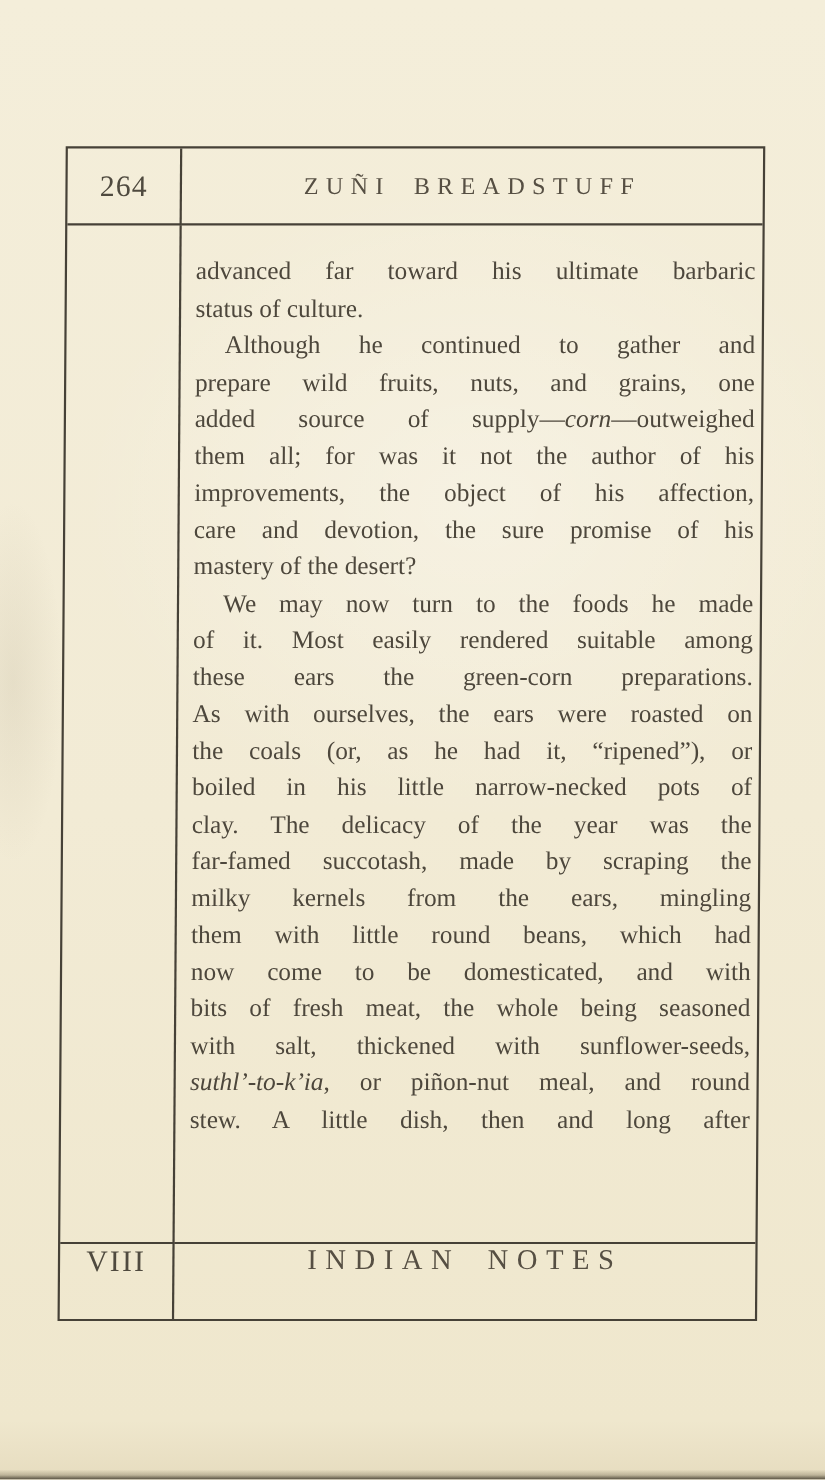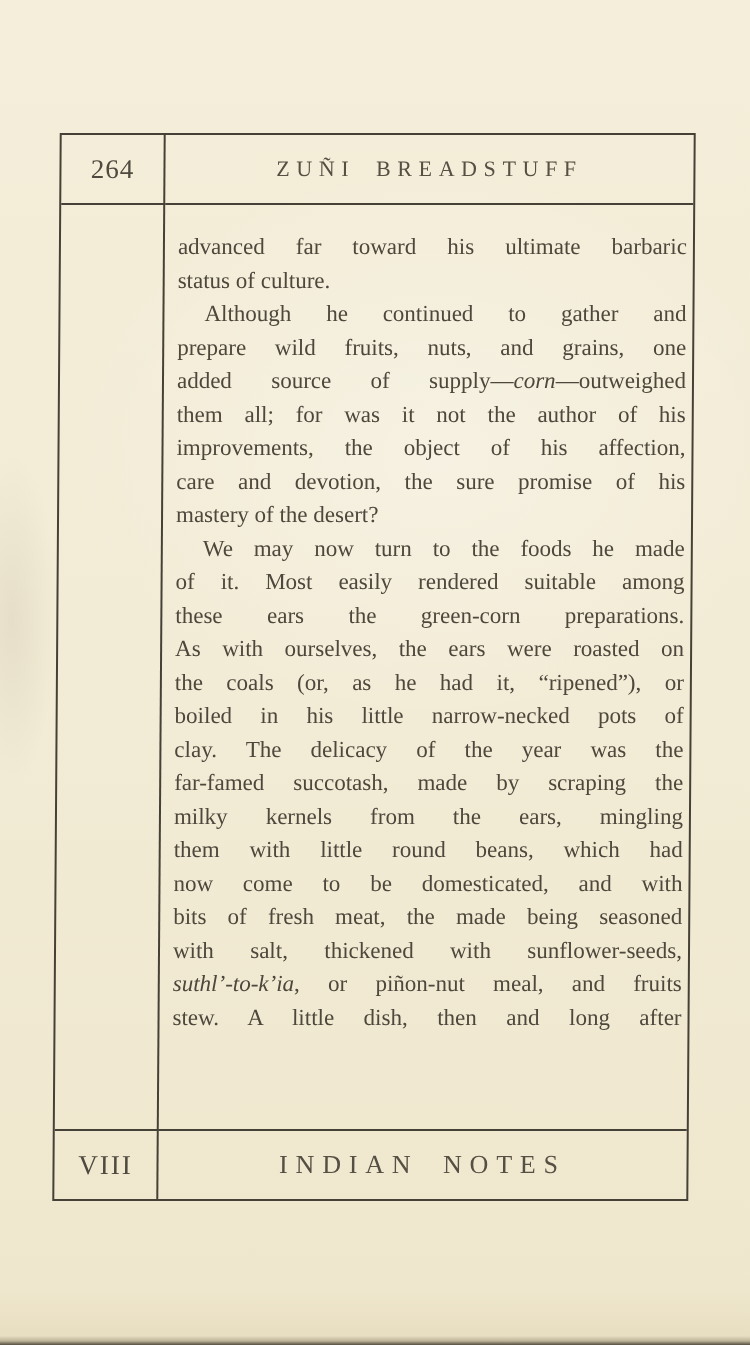--- a/index.html
+++ b/index.html
@@ -28,21 +28,21 @@
     position:absolute;left:56px;top:133px;width:636px;height:1068px;
     border:2px solid var(--frame);
     display:grid;
     grid-template-columns:104px 1fr;
     grid-template-rows:70px 1fr 70px;
     transform:skewX(-0.4deg);
     color:var(--ink);
   }
   .cell{position:relative;}
   .hdr{border-bottom:2px solid var(--frame);display:flex;align-items:center;justify-content:center;}
-  .ftr{border-top:2px solid var(--frame);display:flex;align-items:center;justify-content:center;}
+  .ftr{border-top:2px solid var(--frame);display:flex;align-items:flex-start;justify-content:center;}
   .leftcol{border-right:2px solid var(--frame);}
 
   .page-number{font-size:27px;letter-spacing:1px;color:#4f4a3f;}
   .running-title{font-size:22px;letter-spacing:0.30em;word-spacing:0.40em;color:#564f43;white-space:nowrap;}
   .volume-number{font-size:27px;letter-spacing:2px;color:#4f4a3f;}
   .journal-title{font-size:26px;letter-spacing:0.30em;word-spacing:0.40em;color:#564f43;white-space:nowrap;}
 
   .body-text{
     padding:25px 6px 0 13px;
     font-size:23px;
@@ -87,23 +87,23 @@
         <div class="line"><span>of it.  Most easily rendered suitable among</span></div>
         <div class="line"><span>these ears the green-corn preparations.</span></div>
         <div class="line"><span>As with ourselves, the ears were roasted on</span></div>
         <div class="line"><span>the coals (or, as he had it, “ripened”), or</span></div>
         <div class="line"><span>boiled in his little narrow-necked pots of</span></div>
         <div class="line"><span>clay.  The delicacy of the year was the</span></div>
         <div class="line"><span>far-famed succotash, made by scraping the</span></div>
         <div class="line"><span>milky kernels from the ears, mingling</span></div>
         <div class="line"><span>them with little round beans, which had</span></div>
         <div class="line"><span>now come to be domesticated, and with</span></div>
-        <div class="line"><span>bits of fresh meat, the made being seasoned</span></div>
+        <div class="line"><span>bits of fresh meat, the whole being seasoned</span></div>
         <div class="line"><span>with salt, thickened with sunflower-seeds,</span></div>
-        <div class="line"><em>suthl’-to-k’ia</em><span>, or piñon-nut meal, and fruits</span></div>
+        <div class="line"><em>suthl’-to-k’ia</em><span>, or piñon-nut meal, and round</span></div>
         <div class="line"><span>stew.  A little dish, then and long after</span></div>
       </div>
 
     <div class="cell ftr leftcol">
       <span class="volume-number">VIII</span>
     </div>
     <div class="cell ftr">
       <span class="journal-title">INDIAN NOTES</span>
     </div>
 

